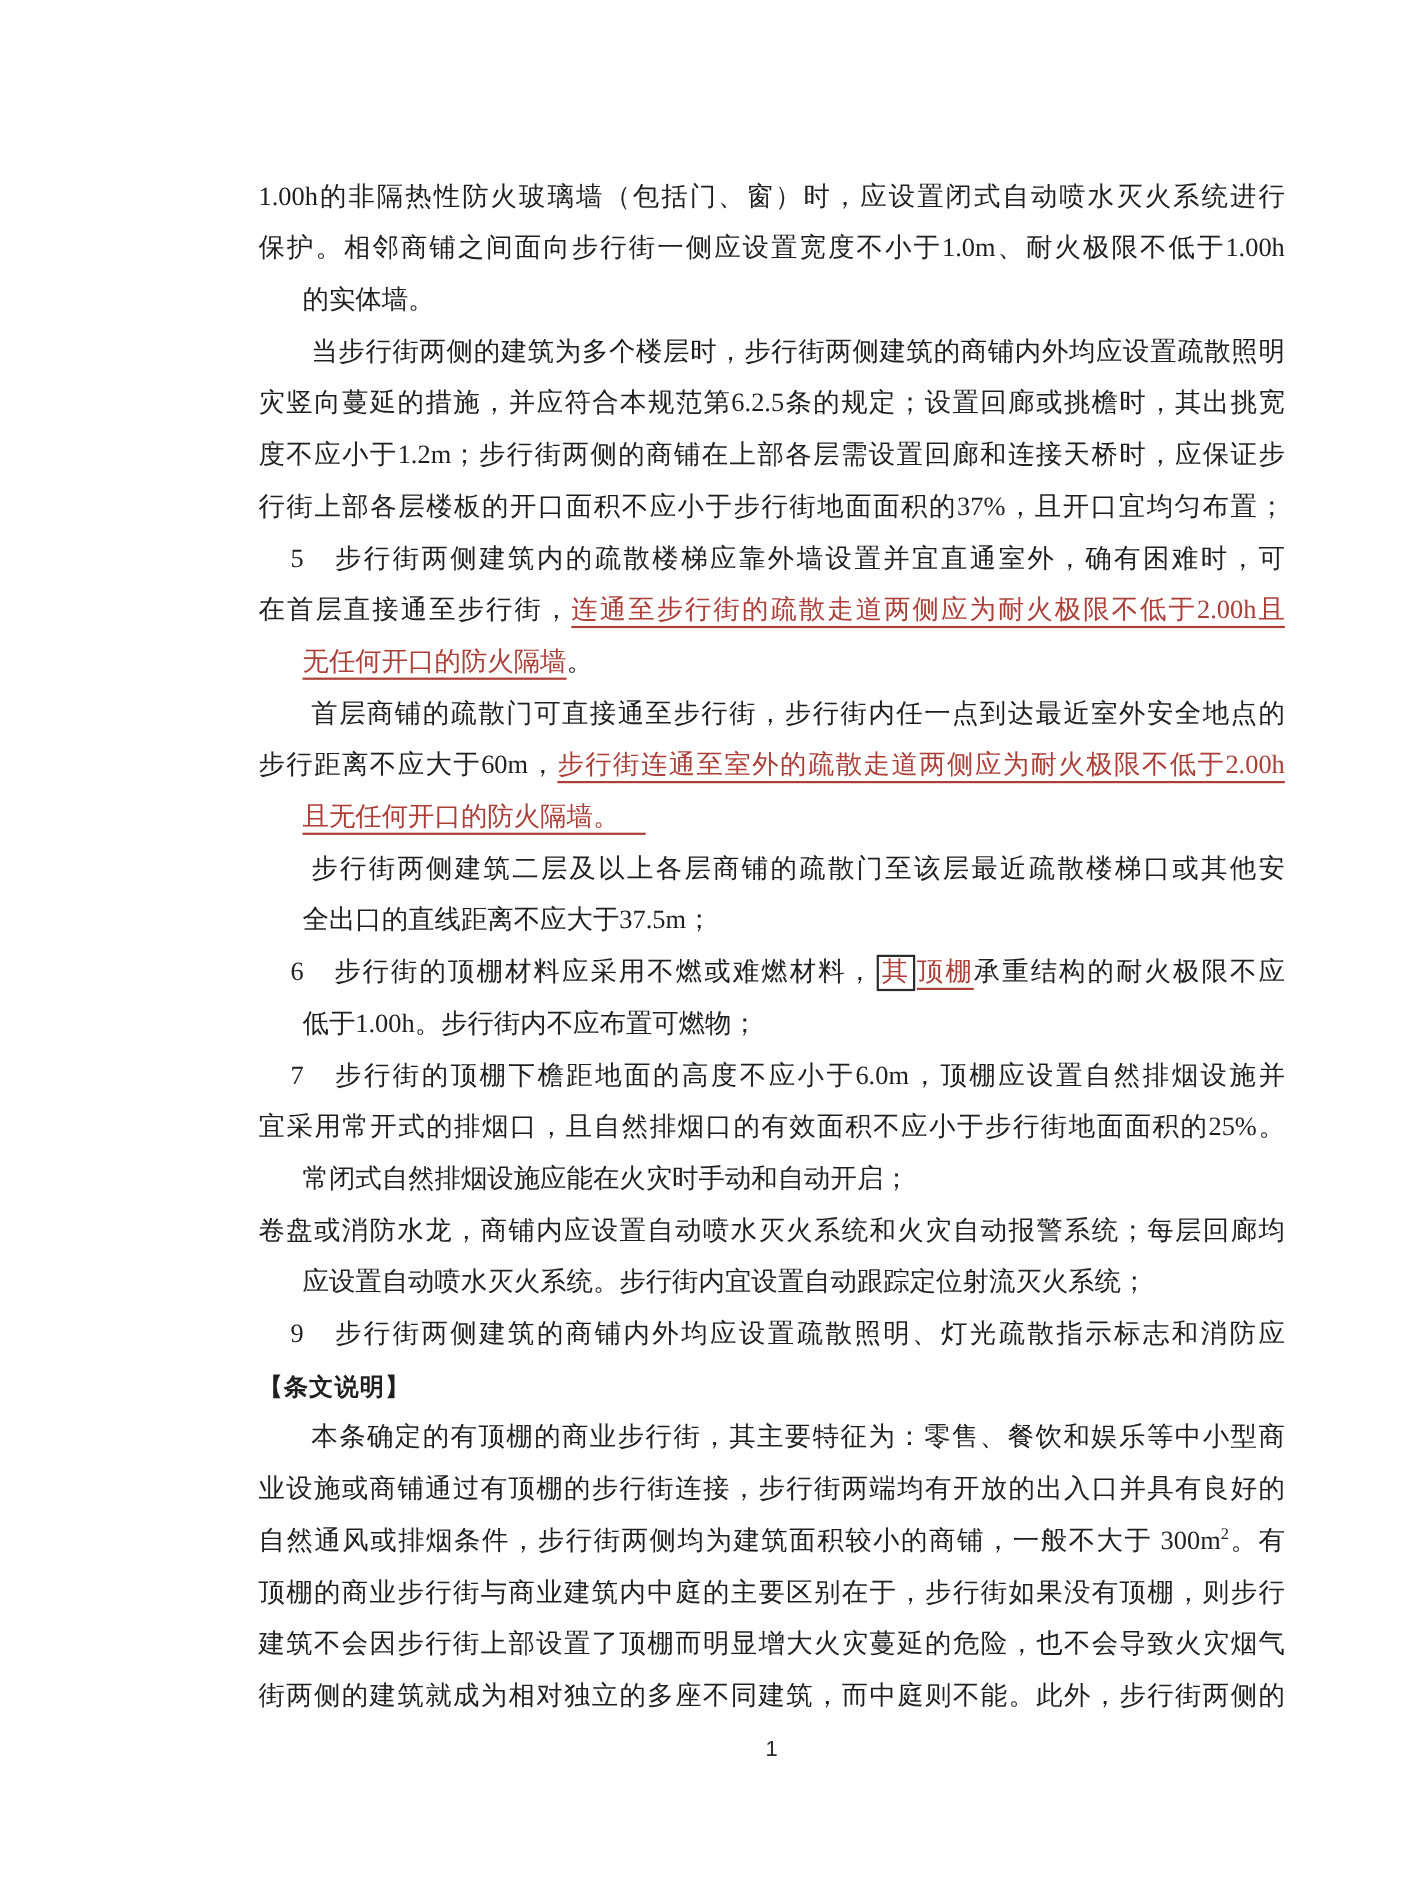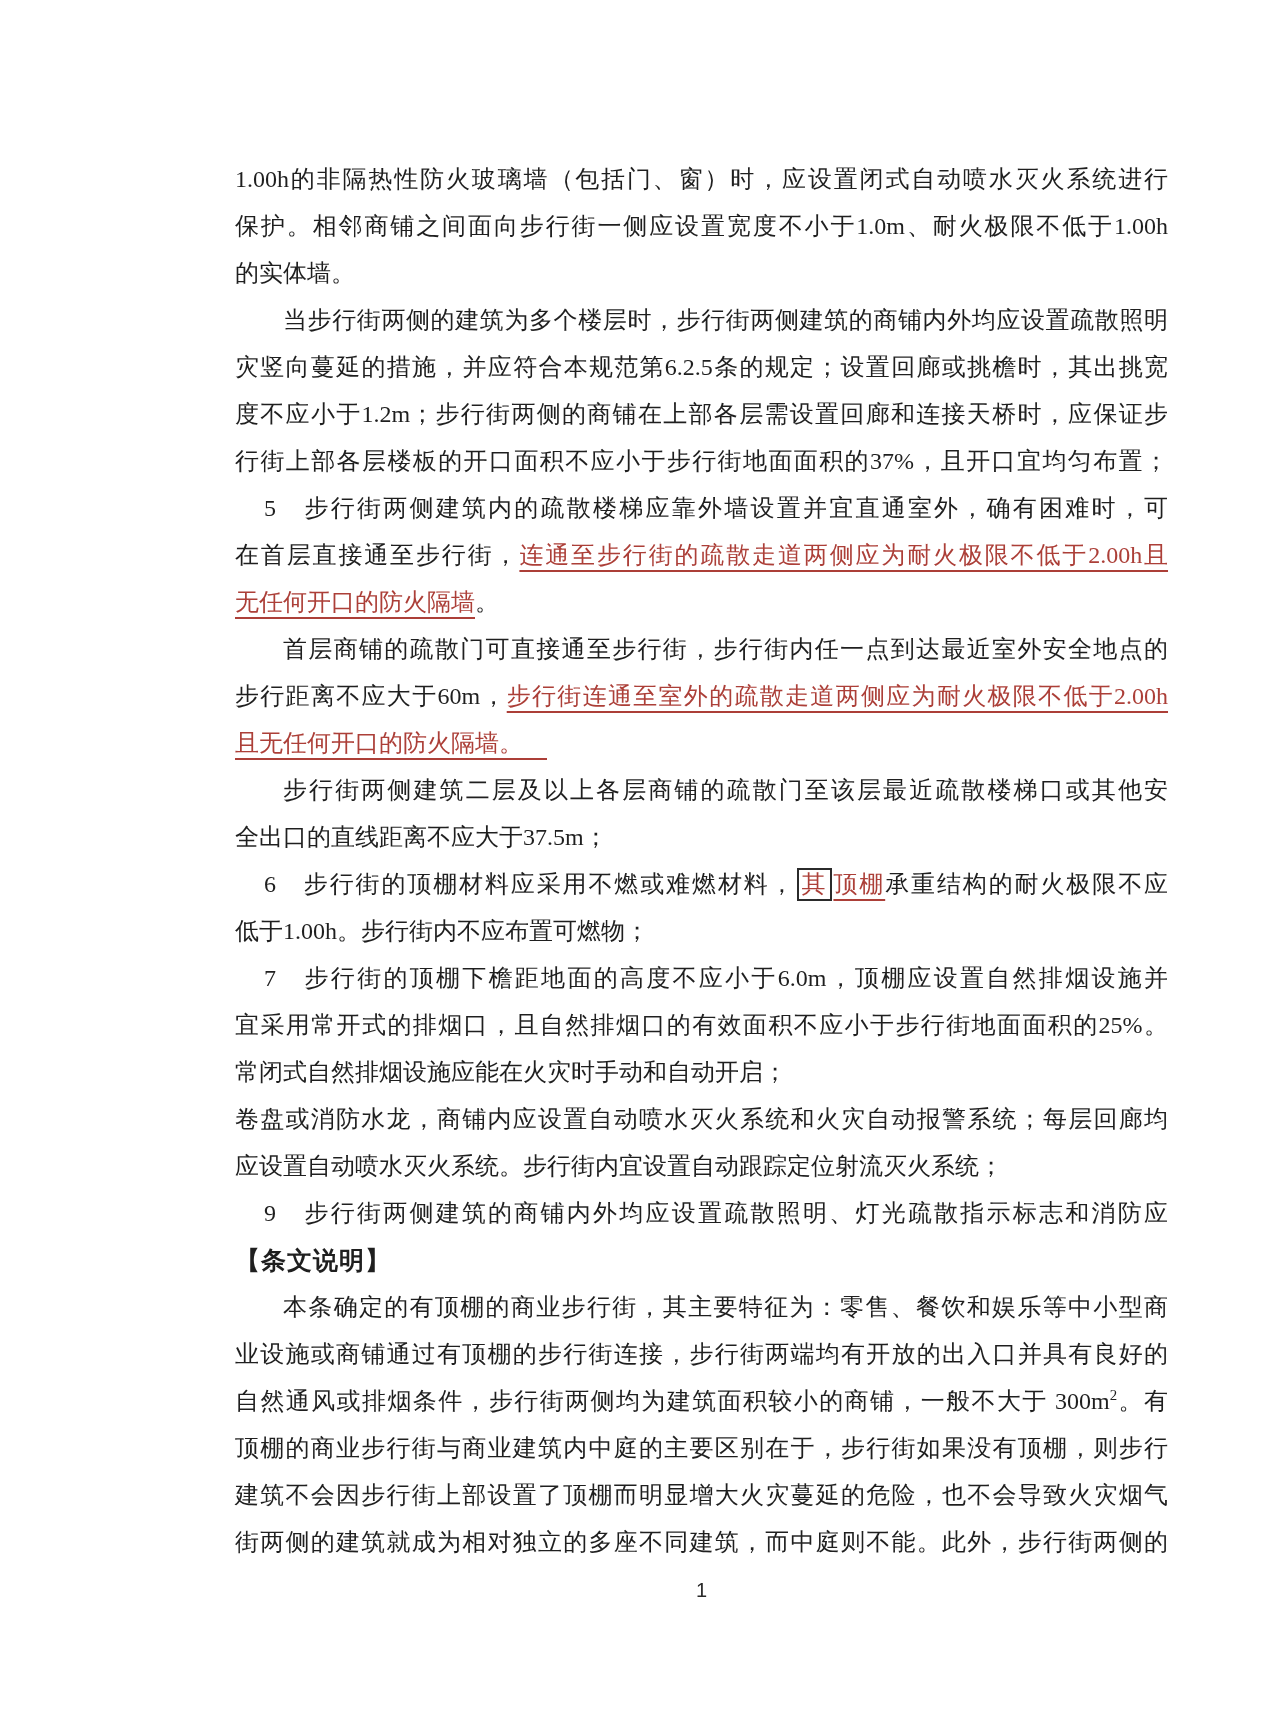--- a/index.html
+++ b/index.html
@@ -26,27 +26,28 @@
     line-height:47px;
   }
   .line{
     text-align:justify;
     text-align-last:justify;
     min-height:47px;
   }
   .line.short{
     text-align:left;
     text-align-last:left;
+    margin-left:40px;
   }
   .line.ind{padding-left:48px;}   
   .line.num{padding-left:29px;}   
   .line.head{
     font-family:"Liberation Sans","DejaVu Sans",sans-serif;
     font-weight:700;
-    font-size:25px;
+    font-size:22px;
     letter-spacing:1px;
     text-align:right;
     text-align-last:left;
   }
   .red-u{
     color:var(--red);
     text-decoration:underline;
     text-decoration-color:var(--red);
     text-decoration-thickness:2px;
     text-underline-offset:7px;

